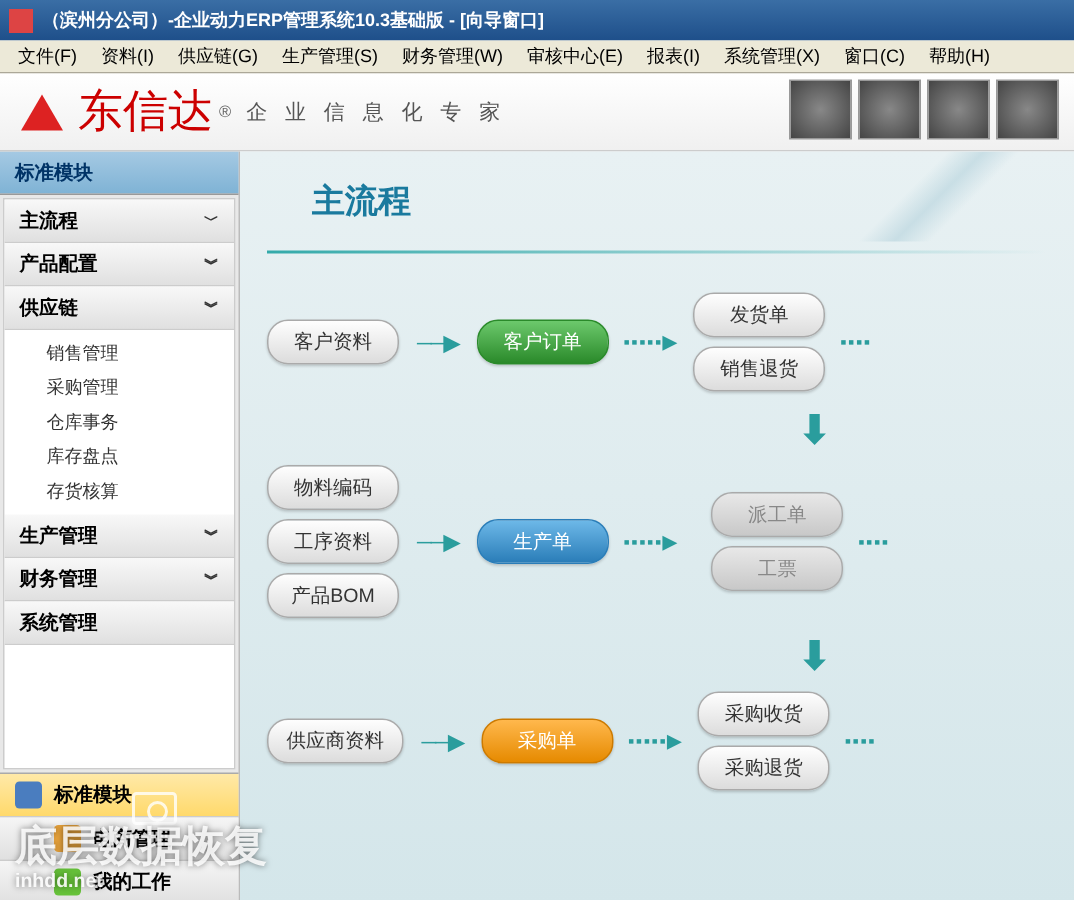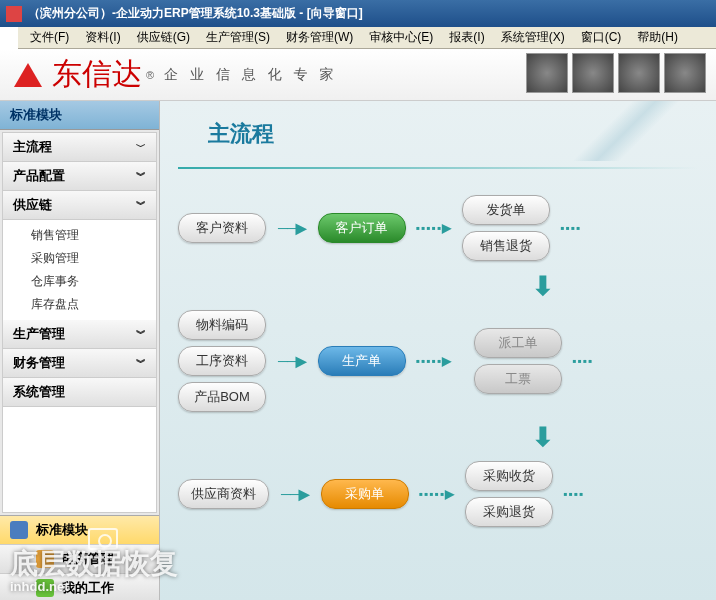--- a/index.html
+++ b/index.html
@@ -1,21 +1,21 @@
 <!DOCTYPE html>
 <html><head>
 <meta charset="utf-8">
 <style>
 * { margin: 0; padding: 0; box-sizing: border-box; font-family: "Microsoft YaHei", SimSun, Arial, sans-serif; }
 body { width: 716px; height: 600px; overflow: hidden; background: #fff; }
 
 .titlebar { height: 27px; background: linear-gradient(#3a6ea5, #1e4f8a); display: flex; align-items: center; padding: 0 6px; color: #fff; font-size: 12px; font-weight: bold; }
 .titlebar-icon { width: 16px; height: 16px; background: #d44; margin-right: 6px; }
 
-.menubar { height: 22px; background: #ece9d8; border-bottom: 1px solid #aca899; display: flex; align-items: center; padding: 0 4px; font-size: 12px; margin-left: 18px; }
+.menubar { height: 22px; background: #ece9d8; border-bottom: 1px solid #aca899; display: flex; align-items: center; padding: 0 4px; font-size: 12px; }
 .menubar span { padding: 2px 8px; cursor: default; }
 
 .header { height: 52px; background: linear-gradient(#fff, #f0f0f0); border-bottom: 1px solid #ccc; display: flex; align-items: center; padding: 0 14px; position: relative; }
 .logo-triangle { width: 0; height: 0; border-left: 14px solid transparent; border-right: 14px solid transparent; border-bottom: 24px solid #d22; margin-right: 10px; }
 .logo-text { font-size: 30px; font-weight: normal; color: #c00; margin-right: 4px; }
 .logo-r { font-size: 11px; color: #666; vertical-align: top; }
 .logo-sub { font-size: 14px; color: #555; letter-spacing: 4px; margin-left: 10px; }
 .header-images { position: absolute; right: 10px; top: 4px; display: flex; gap: 4px; }
 .header-img { width: 42px; height: 40px; background: radial-gradient(circle, #888, #444); border: 1px solid #999; }
 
@@ -104,20 +104,21 @@
         </div>
         <div class="accordion-head">
           <span>供应链</span>
           <span class="chev">︾</span>
         </div>
         <div class="accordion-sub">
           <div>销售管理</div>
           <div>采购管理</div>
           <div>仓库事务</div>
           <div>库存盘点</div>
+          <div>存货核算</div>
         </div>
         <div class="accordion-head">
           <span>生产管理</span>
           <span class="chev">︾</span>
         </div>
         <div class="accordion-head">
           <span>财务管理</span>
           <span class="chev">︾</span>
         </div>
         <div class="accordion-head">

